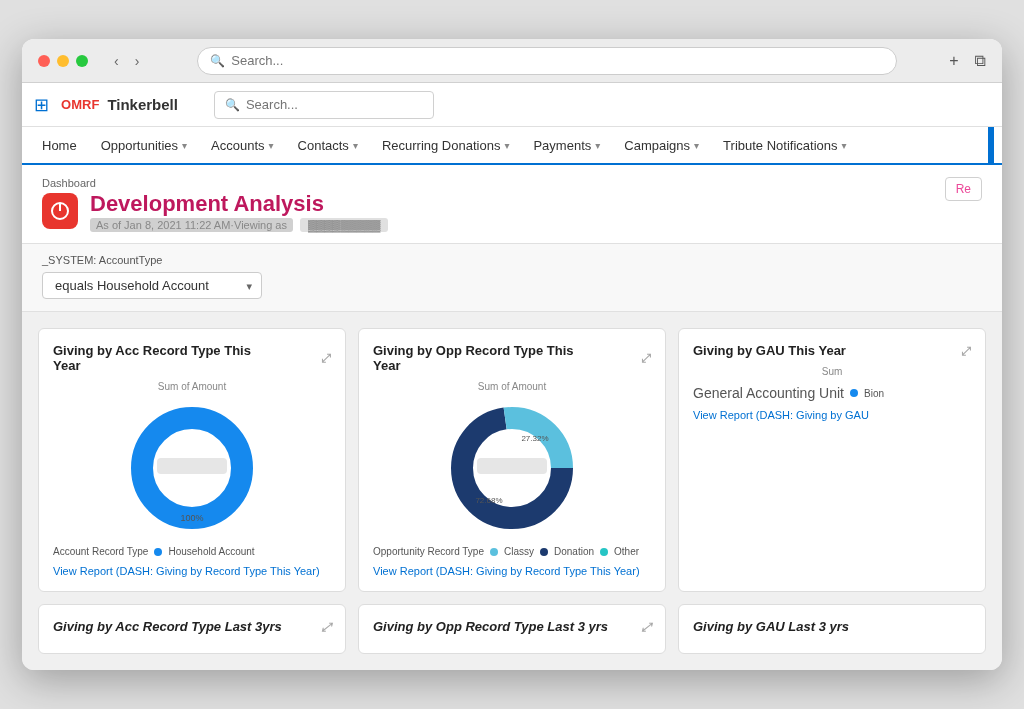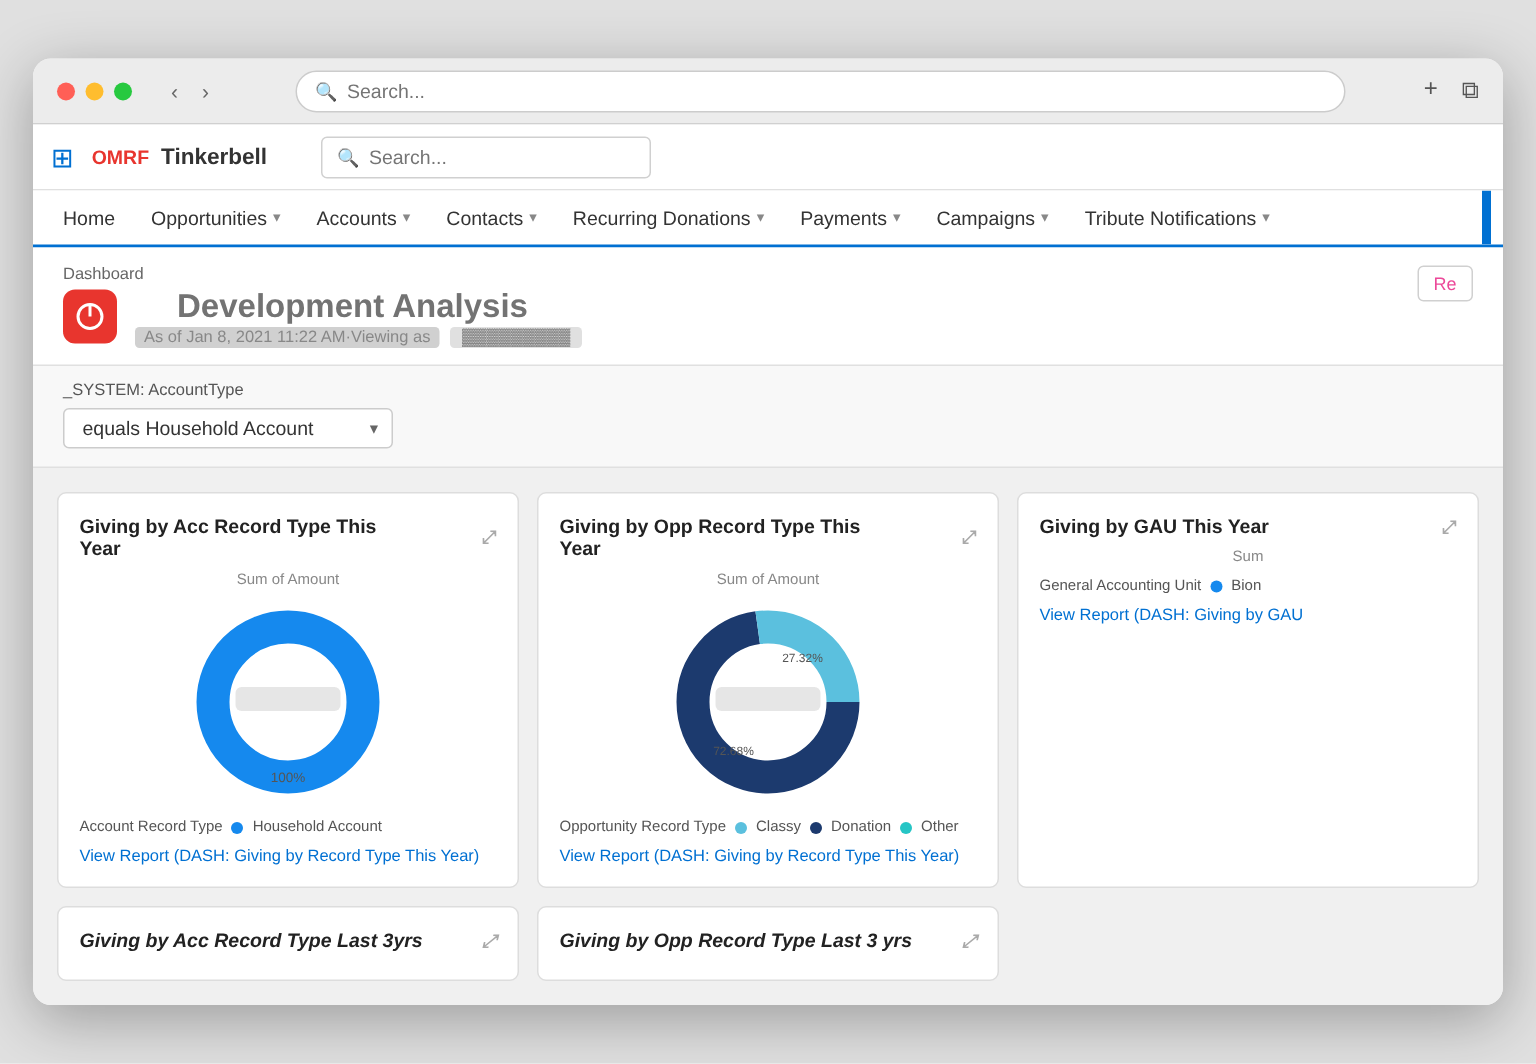--- a/index.html
+++ b/index.html
@@ -116,21 +116,21 @@
       padding: 12px 20px;
       border-bottom: 1px solid #e0e0e0;
     }
     .breadcrumb { font-size: 11px; color: #666; margin-bottom: 2px; }
     .page-title-row { display: flex; align-items: center; gap: 12px; }
     .page-icon {
       width: 36px; height: 36px; background: #e8352e;
       border-radius: 8px; display: flex; align-items: center; justify-content: center;
       color: white; font-size: 16px; font-weight: bold;
     }
-    .page-title { font-size: 22px; font-weight: 600; color: #737373; margin-left: 28px; }
+    .page-title { font-size: 22px; font-weight: 600; color: #be185d; }
     .page-meta { font-size: 11px; color: #888; margin-top: 2px; }
     .page-meta span { background: #d0d0d0; padding: 1px 6px; border-radius: 3px; }
     .re-btn {
       margin-left: auto;
       background: white;
       border: 1px solid #d0d0d0;
       border-radius: 4px;
       padding: 4px 10px;
       font-size: 12px;
       color: #ec4899;
@@ -407,37 +407,42 @@
       <a class="view-report">View Report (DASH: Giving by Record Type This Year)</a>
     </div>
 
     <div class="card card-partial">
       <div class="card-title">
         <span>Giving by GAU This Year</span>
         <span class="expand-icon">⤢</span>
       </div>
       <div class="chart-label">Sum</div>
       <div class="legend">
-        <span style="color:#555;font-size:10px;">General Accounting Unit</span>
+        <span style="color:#555;font-size:14px;">General Accounting Unit</span>
         <span class="legend-dot" style="background:#1589ee;"></span>
         <span>Bion</span>
       </div>
       <a class="view-report">View Report (DASH: Giving by GAU</a>
     </div>
 
     <div class="bottom-card">
       <div class="bottom-card-title">
         <span>Giving by Acc Record Type Last 3yrs</span>
         <span class="expand-icon">⤢</span>
       </div>
     </div>
 
     <div class="bottom-card">
       <div class="bottom-card-title">
         <span>Giving by Opp Record Type Last 3 yrs</span>
         <span class="expand-icon">⤢</span>
       </div>
     </div>
 
+    <div class="bottom-card">
+      <div class="bottom-card-title">
+        <span>Giving by GAU Last 3 yrs</span>
+      </div>
+    </div>
 
   </div>
 
 </div>
 
 </body></html>

